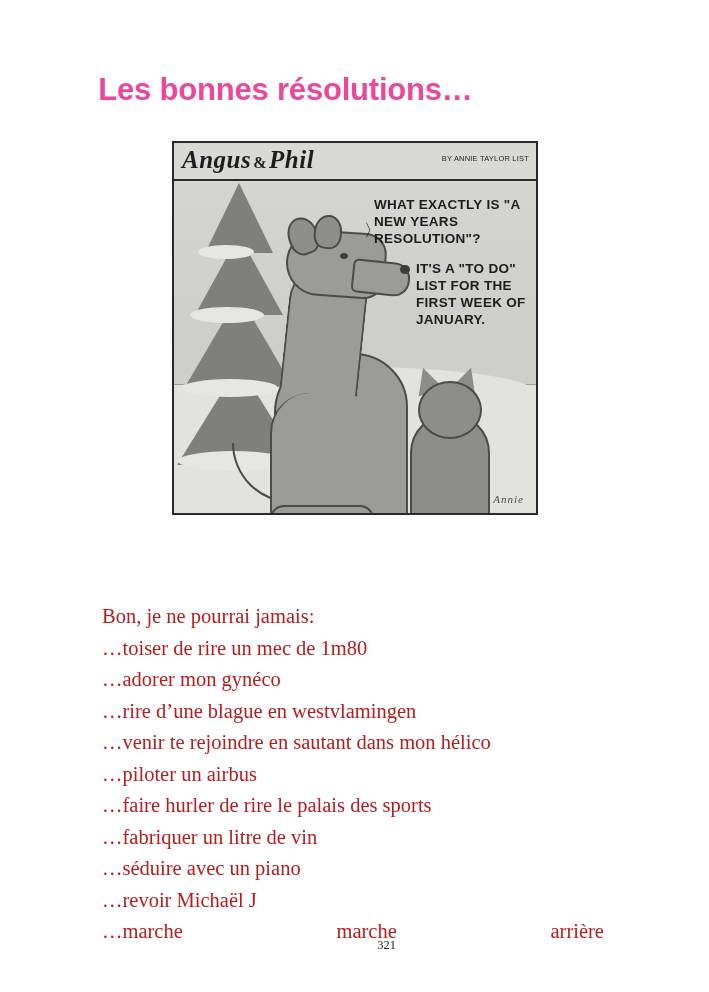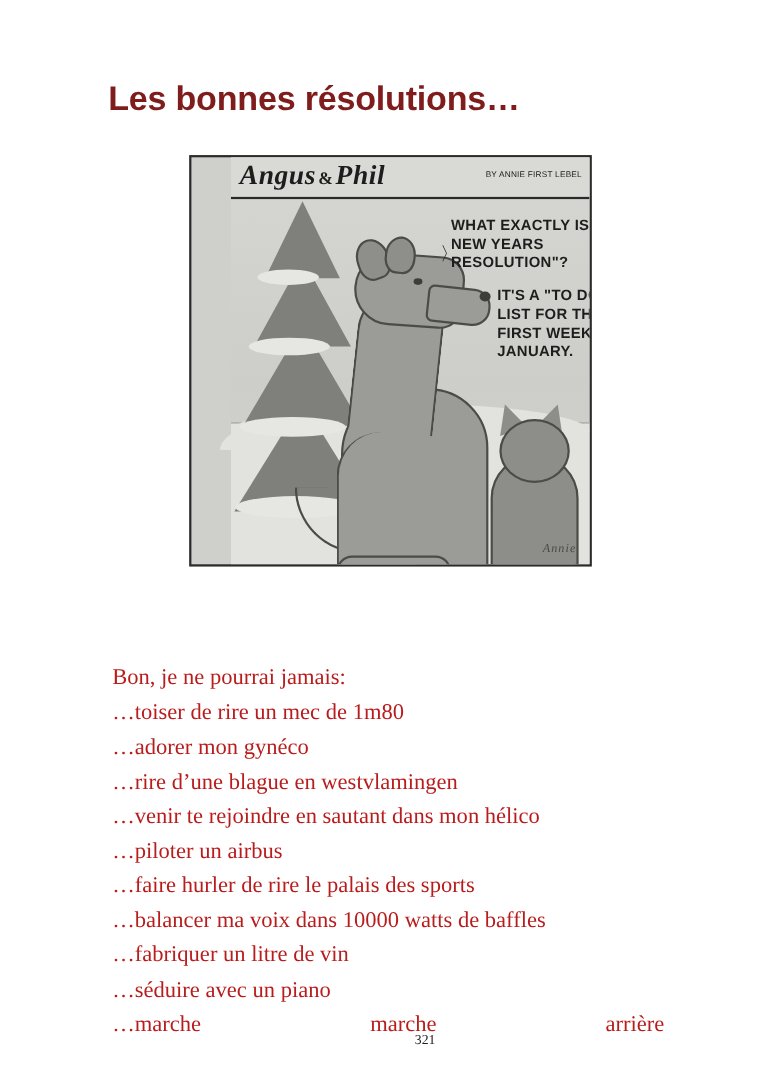--- a/index.html
+++ b/index.html
@@ -24,41 +24,40 @@
   .title {
     position: absolute;
     top: 72px;
     left: 0;
     width: 571px;
     text-align: center;
     font-family: "Liberation Sans", sans-serif;
     font-weight: bold;
     font-size: 31px;
     letter-spacing: -0.2px;
-    color: #7f1d1d;
+    color: #ec4899;
   }
 
   
   .comic {
     position: absolute;
     top: 141px;
     left: 172px;
     width: 366px;
     height: 374px;
     background: #cfcfcb;
     border: 2px solid #2a2a2a;
     box-sizing: border-box;
     overflow: hidden;
   }
   .comic-inner {
     position: absolute;
     inset: 0;
     background:
       linear-gradient(180deg, #d6d6d2 0%, #cdcdc9 55%, #d2d2ce 100%);
-    margin-left: 36px;
   }
   
   .masthead {
     position: absolute;
     top: 0; left: 0; right: 0;
     height: 36px;
     border-bottom: 2px solid #2a2a2a;
     background: #d9d9d5;
   }
   .masthead-title {
@@ -393,21 +392,21 @@
 
 <div class="page">
 
   <div class="title">Les bonnes résolutions…</div>
 
   <div class="comic">
     <div class="comic-inner">
 
       <div class="masthead">
         <div class="masthead-title"><span>Angus</span><span class="masthead-amp">&amp;</span><span>Phil</span></div>
-        <div class="masthead-credit">BY ANNIE FIRST LEBEL</div>
+        <div class="masthead-credit">BY ANNIE TAYLOR LIST</div>
       </div>
 
       <div class="ground"></div>
       <div class="ground2"></div>
 
       <div class="tree">
         <div class="tier t1"></div>
         <div class="tier t2"></div>
         <div class="tier t3"></div>
         <div class="tier t4"></div>
@@ -446,23 +445,23 @@
   </div>
 
   <div class="body-text">
     <div class="line">Bon, je ne pourrai jamais:</div>
     <div class="line">…toiser de rire un mec de 1m80</div>
     <div class="line">…adorer mon gynéco</div>
     <div class="line">…rire d’une blague en westvlamingen</div>
     <div class="line">…venir te rejoindre en sautant dans mon hélico</div>
     <div class="line">…piloter un airbus</div>
     <div class="line">…faire hurler de rire le palais des sports</div>
-    <div class="line">…balancer ma voix dans 10000 watts de baffles</div>
     <div class="line">…fabriquer un litre de vin</div>
     <div class="line">…séduire avec un piano</div>
+    <div class="line">…revoir Michaël J</div>
     <div class="line-last">
       <span>…marche</span>
       <span>marche</span>
       <span>arrière</span>
     </div>
   </div>
 
   <div class="page-number">321</div>
 </div>
 

